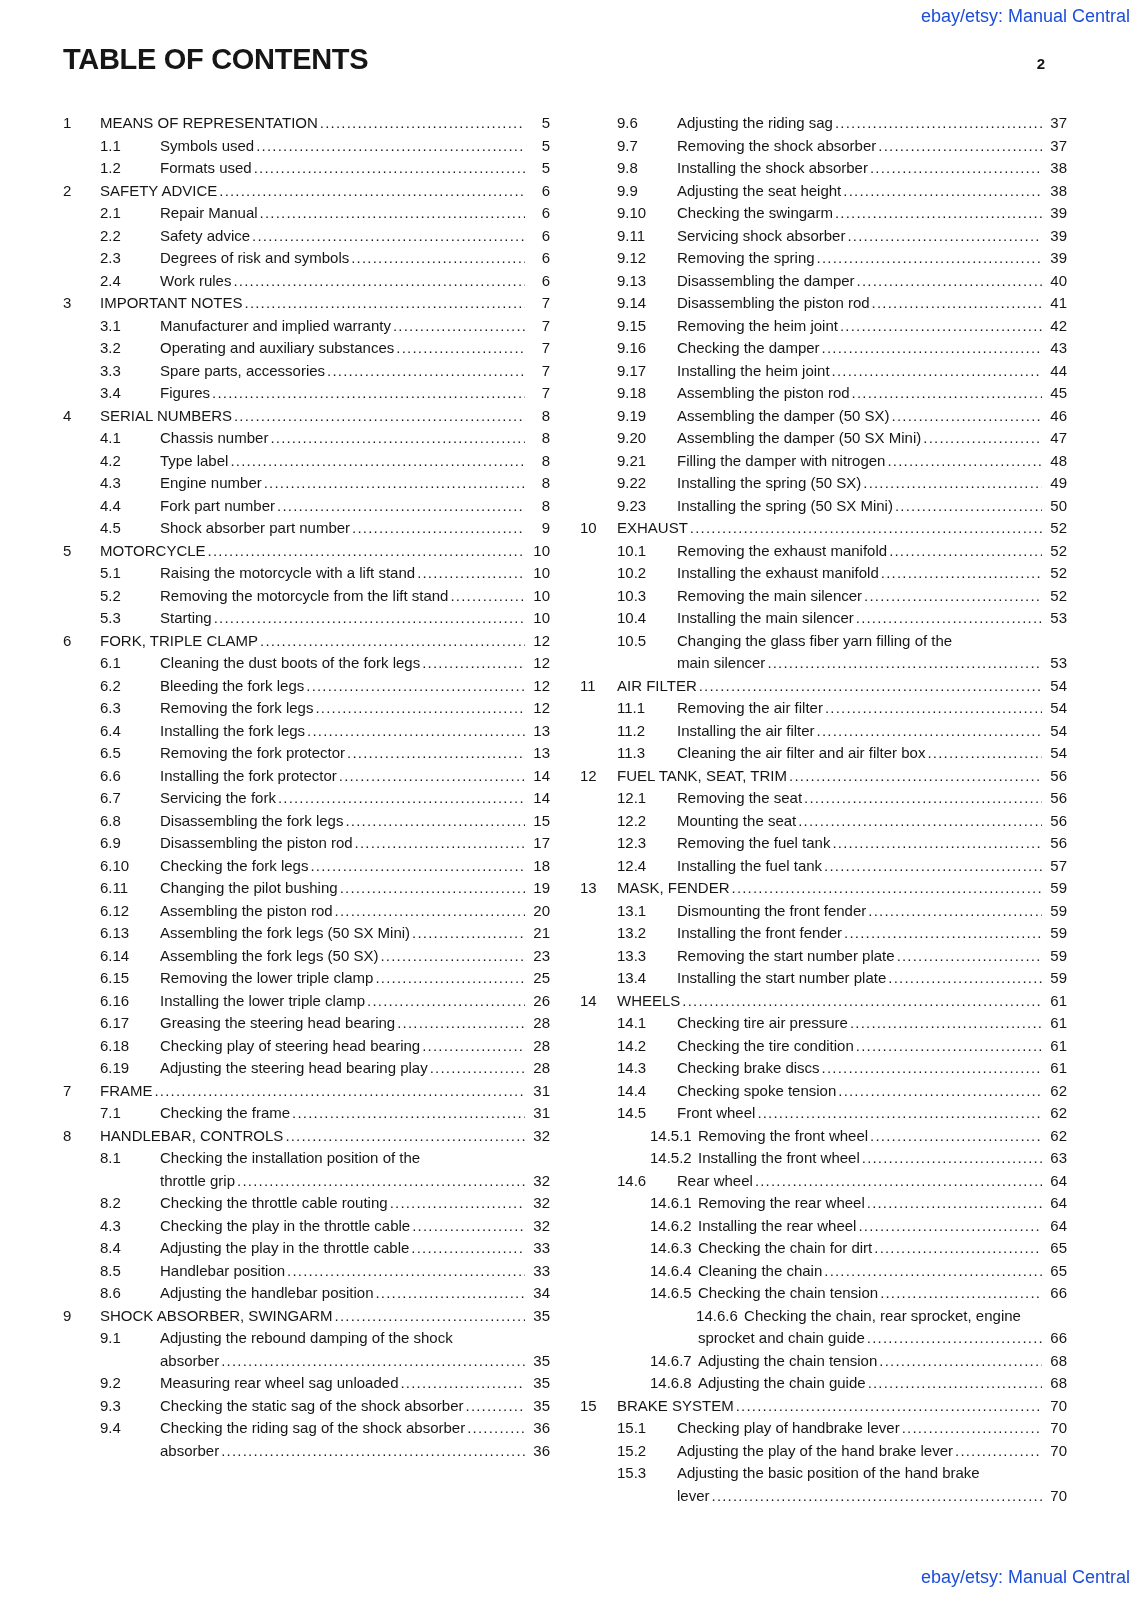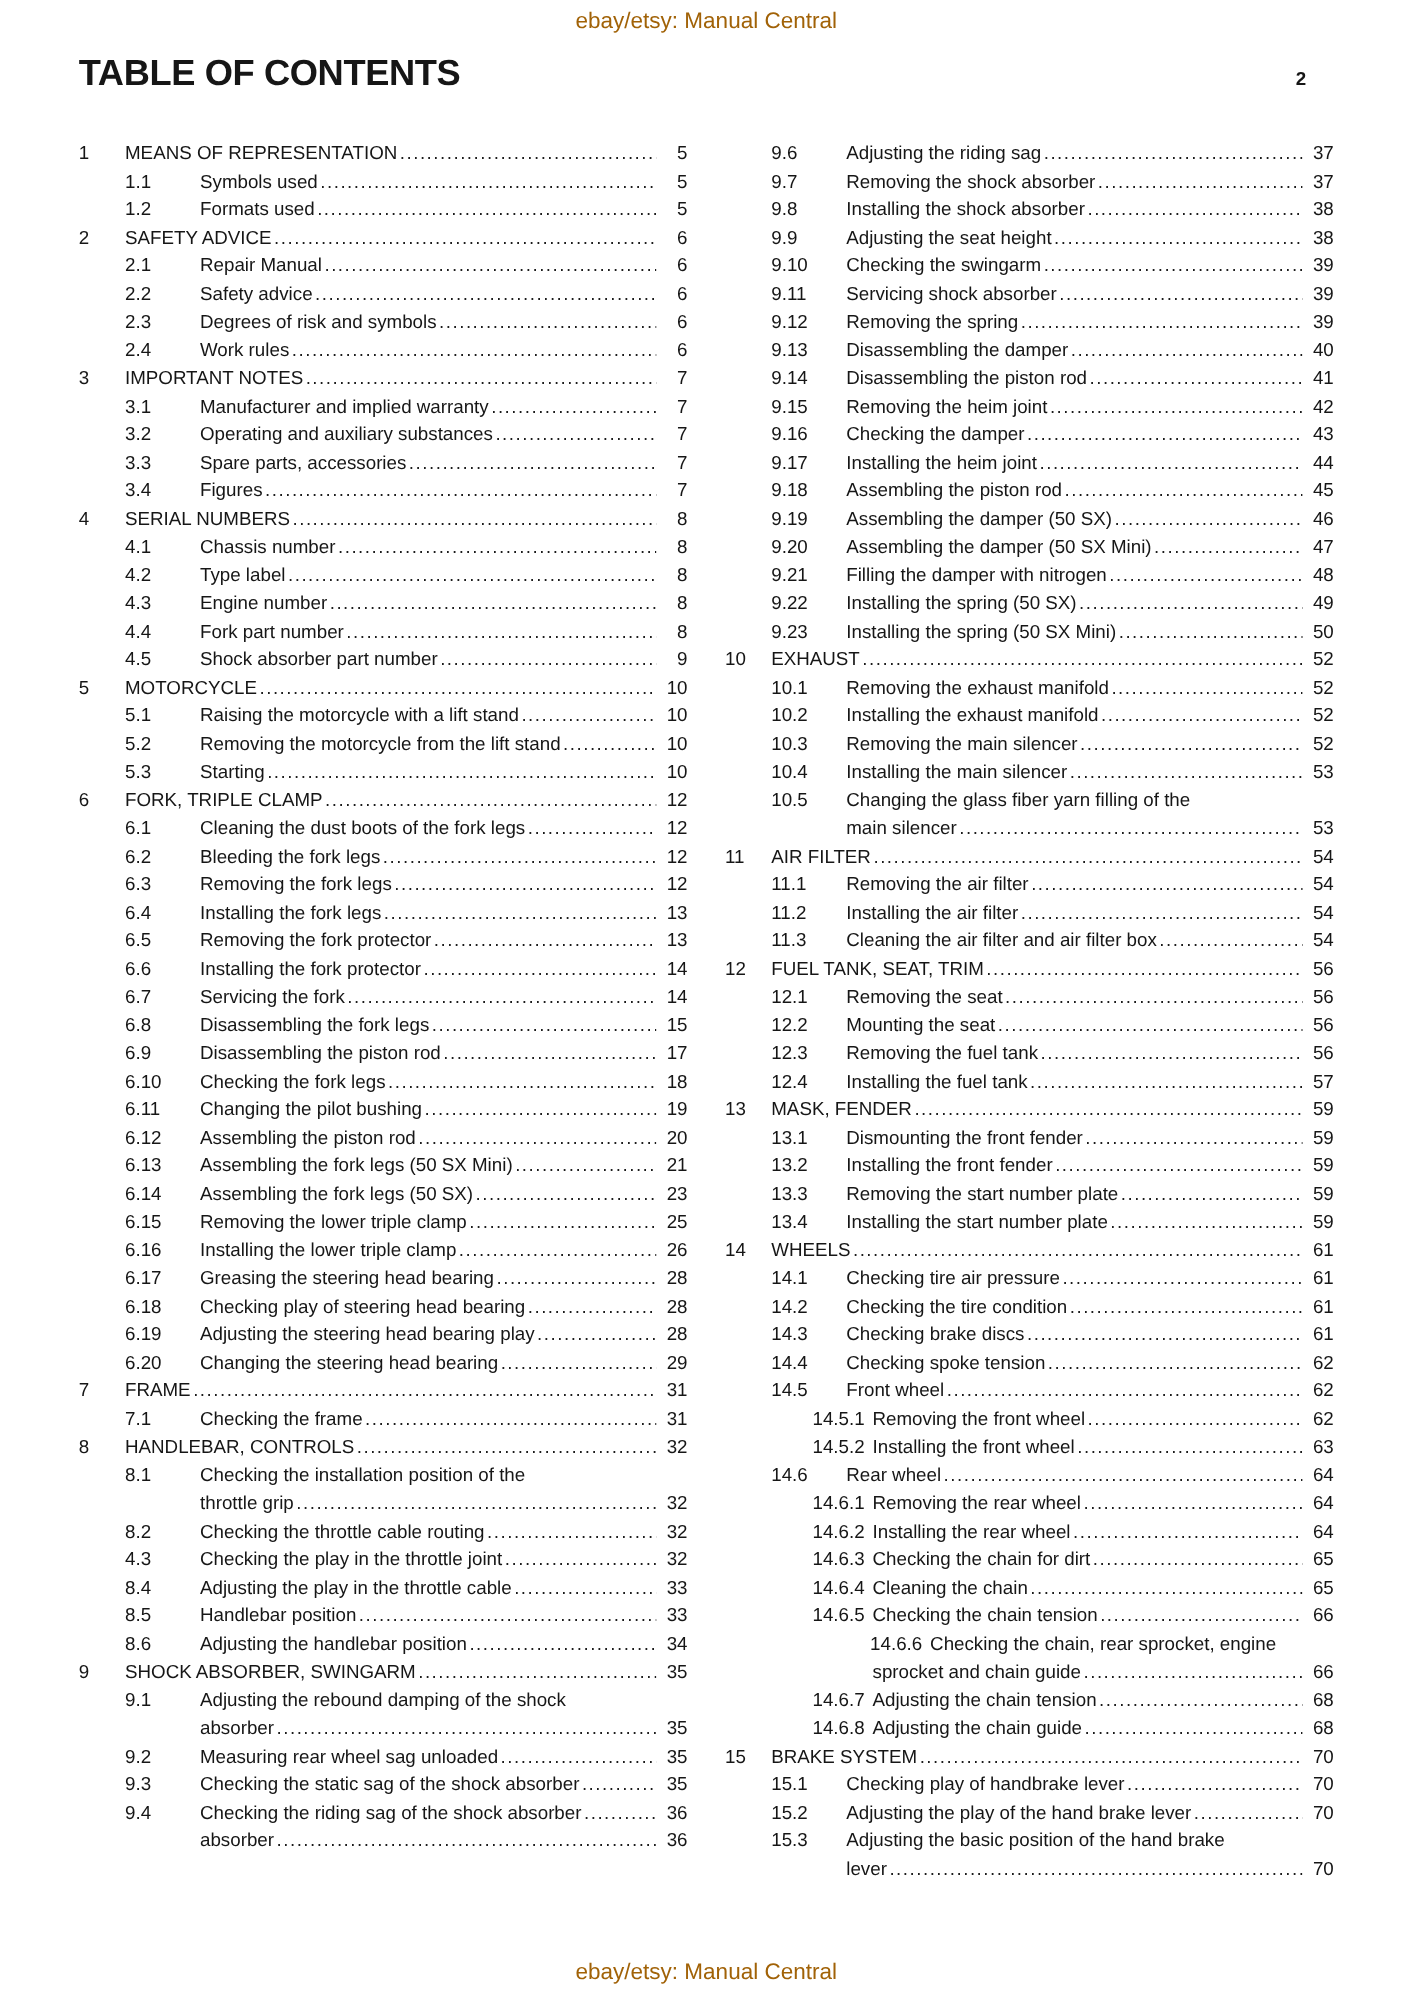--- a/index.html
+++ b/index.html
@@ -7,23 +7,23 @@
   body {
     width: 1130px;
     height: 1600px;
     background: #ffffff;
     font-family: "Liberation Sans", sans-serif;
     color: #161616;
     position: relative;
     overflow: hidden;
   }
   .watermark {
-    text-align: center;
+    text-align: right;
     font-size: 18px;
-    color: #a16207;
+    color: #1d4ed8;
   }
   .watermark.top { padding-top: 6px; }
   .watermark.bottom {
     position: absolute;
     bottom: 12px;
     left: 0;
     right: 0;
   }
   .title-row {
     display: flex;
@@ -349,26 +349,20 @@
         <span class="toc-title">Checking play of steering head bearing</span>
         <span class="toc-leader"></span>
         <span class="toc-page">28</span>
       </div>
       <div class="toc-row row-l2">
         <span class="toc-num">6.19</span>
         <span class="toc-title">Adjusting the steering head bearing play</span>
         <span class="toc-leader"></span>
         <span class="toc-page">28</span>
       </div>
-      <div class="toc-row row-l2">
-        <span class="toc-num">6.20</span>
-        <span class="toc-title">Changing the steering head bearing</span>
-        <span class="toc-leader"></span>
-        <span class="toc-page">29</span>
-      </div>
       <div class="toc-row row-l1">
         <span class="toc-num">7</span>
         <span class="toc-title">FRAME</span>
         <span class="toc-leader"></span>
         <span class="toc-page">31</span>
       </div>
       <div class="toc-row row-l2">
         <span class="toc-num">7.1</span>
         <span class="toc-title">Checking the frame</span>
         <span class="toc-leader"></span>
@@ -391,21 +385,21 @@
         <span class="toc-page">32</span>
       </div>
       <div class="toc-row row-l2">
         <span class="toc-num">8.2</span>
         <span class="toc-title">Checking the throttle cable routing</span>
         <span class="toc-leader"></span>
         <span class="toc-page">32</span>
       </div>
       <div class="toc-row row-l2">
         <span class="toc-num">4.3</span>
-        <span class="toc-title">Checking the play in the throttle joint</span>
+        <span class="toc-title">Checking the play in the throttle cable</span>
         <span class="toc-leader"></span>
         <span class="toc-page">32</span>
       </div>
       <div class="toc-row row-l2">
         <span class="toc-num">8.4</span>
         <span class="toc-title">Adjusting the play in the throttle cable</span>
         <span class="toc-leader"></span>
         <span class="toc-page">33</span>
       </div>
       <div class="toc-row row-l2">

